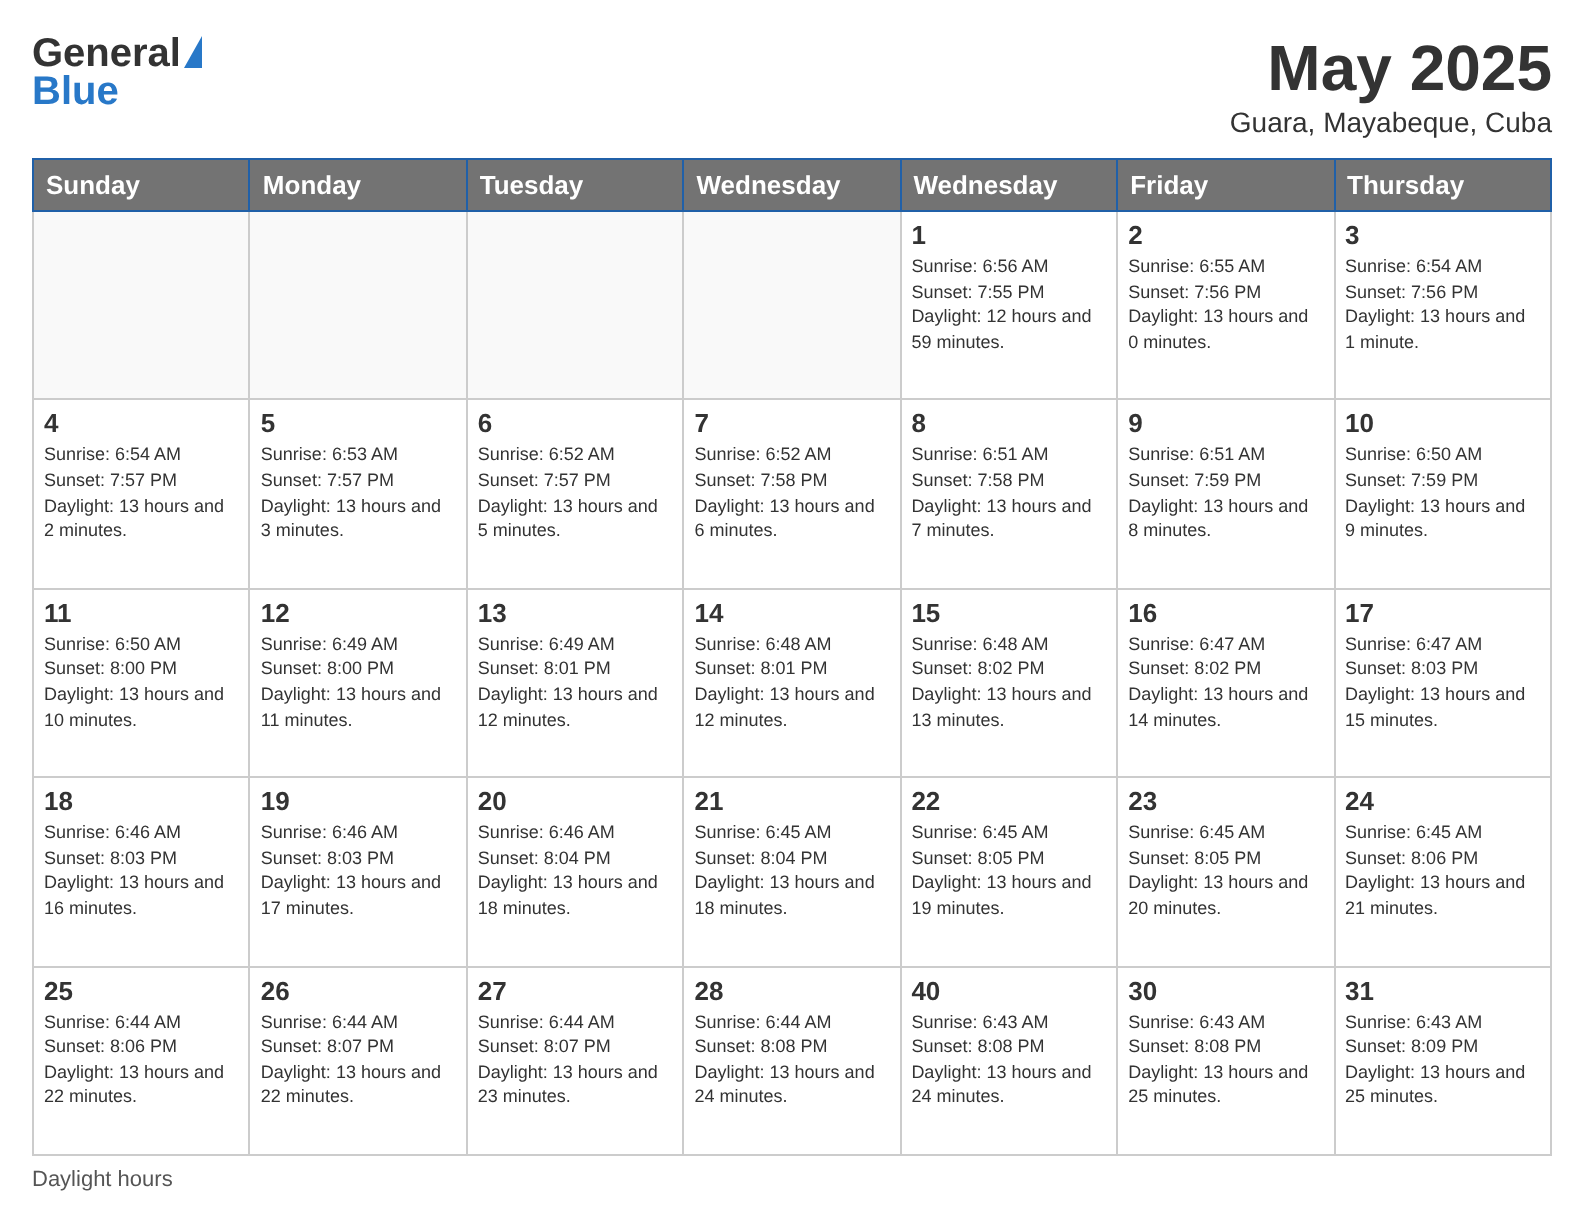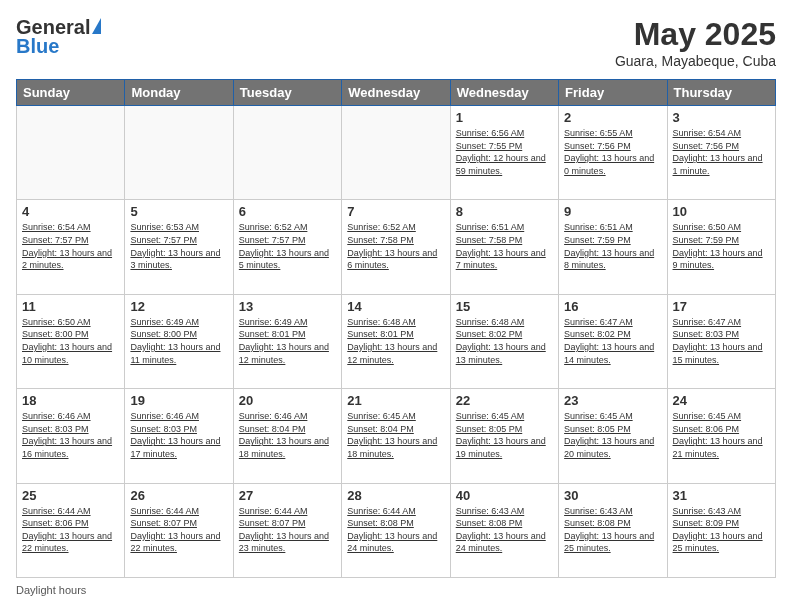--- a/index.html
+++ b/index.html
@@ -71,21 +71,20 @@
       font-size: 13px;
       font-weight: bold;
       color: #333;
       display: block;
       margin-bottom: 2px;
     }
     .day-info {
       font-size: 9px;
       line-height: 1.4;
       color: #333;
-      text-decoration: underline;
     }
     .footer {
       margin-top: 6px;
       font-size: 11px;
       color: #555;
     }
     tr:nth-child(odd) td:not(.empty) {
       background: #fff;
     }
   </style>

